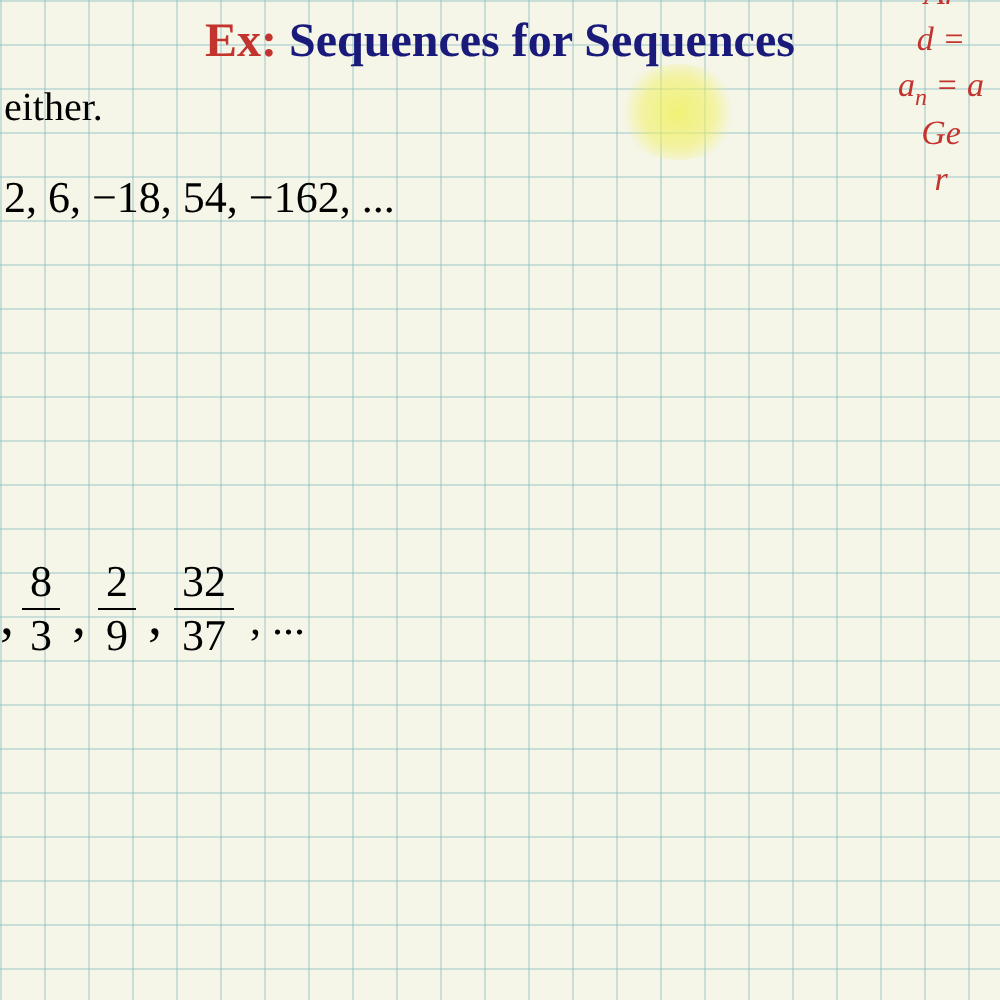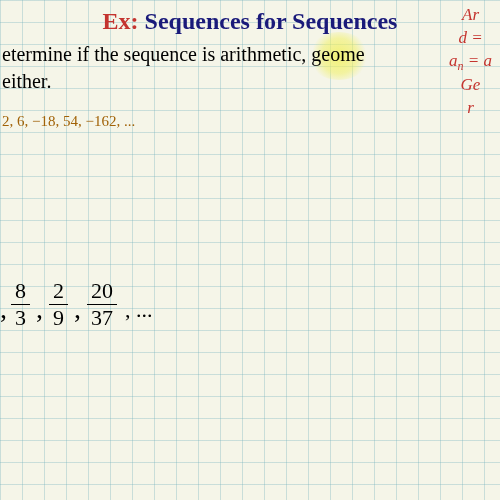--- a/index.html
+++ b/index.html
@@ -45,22 +45,22 @@
       position: absolute;
       width: 62px;
       height: 48px;
       background: radial-gradient(circle, rgba(240,240,90,0.8) 0%, rgba(240,240,90,0.5) 45%, rgba(240,240,90,0) 70%);
       border-radius: 50%;
       top: 32px;
       left: 308px;
       pointer-events: none;
     }
     .seq1 {
-      font-size: 15px;
-      color: #a16207;
+      font-size: 22px;
+      color: #000000;
       padding-left: 2px;
       margin-top: 18px;
     }
     .seq2 {
       position: absolute;
       top: 280px;
       left: 0;
       font-size: 22px;
       color: #000;
       display: flex;
@@ -116,40 +116,39 @@
 <div class="grid"></div>
 
 <div class="content">
   <div class="highlight-spot"></div>
 
   <div class="title">
     <span class="ex">Ex:</span><span>Sequences for Sequences</span>
   </div>
 
   <div class="prompt">
-    <div>etermine if the sequence is arithmetic, geome</div>
     <div>either.</div>
   </div>
 
   <div class="seq1">2, 6, −18, 54, −162, ...</div>
 
   <div class="seq2">
     <span class="leading-comma">,</span>
     <span class="frac">
       <span class="num">8</span>
       <span class="den">3</span>
     </span>
     <span class="comma">,</span>
     <span class="frac">
       <span class="num">2</span>
       <span class="den">9</span>
     </span>
     <span class="comma">,</span>
     <span class="frac">
-      <span class="num">20</span>
+      <span class="num">32</span>
       <span class="den">37</span>
     </span>
     <span class="dots">, ...</span>
   </div>
 
   <div class="formulas">
     <div>Ar</div>
     <div>d = </div>
     <div>
       <span>a</span><span class="sub">n</span><span> = a</span>

